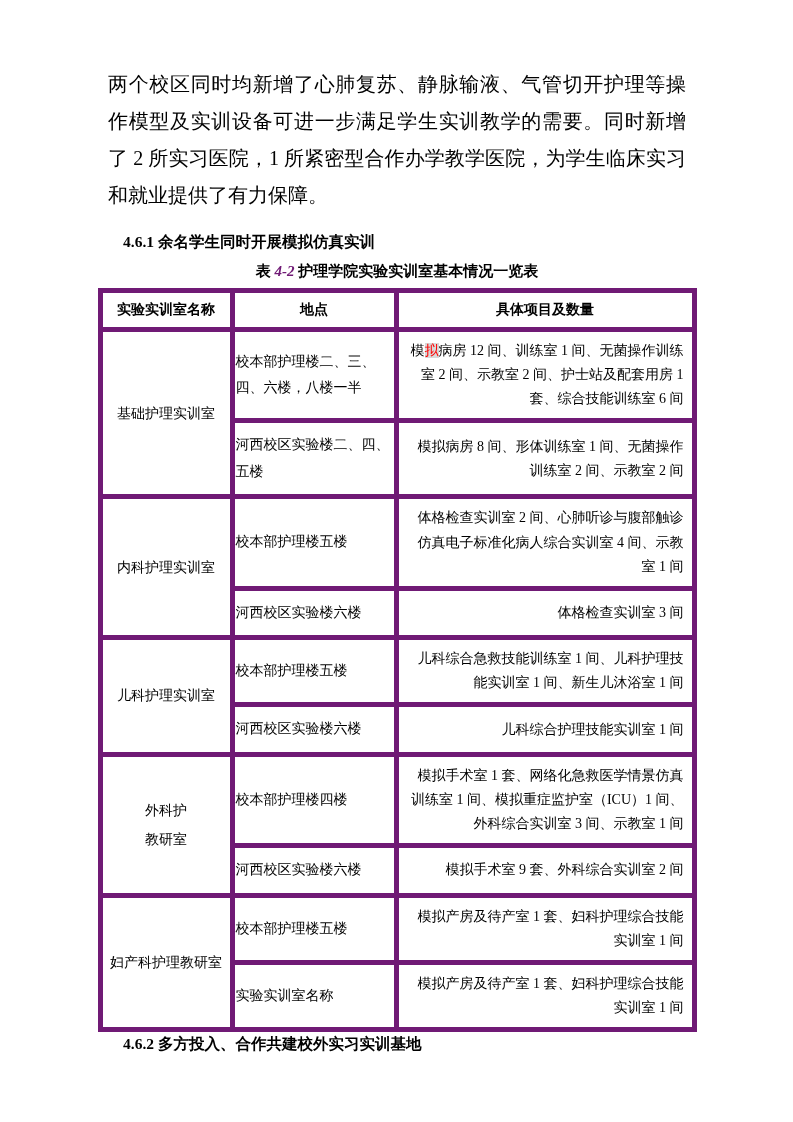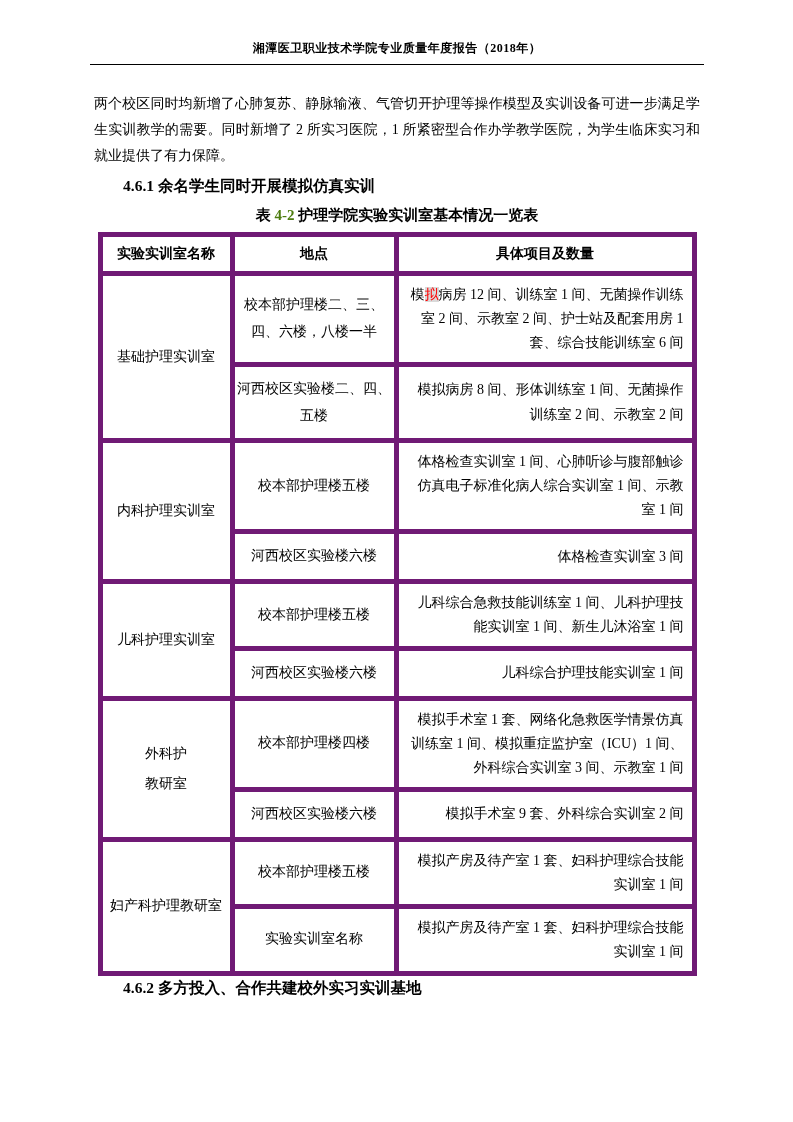--- a/index.html
+++ b/index.html
@@ -16,72 +16,71 @@
   .doc-header {
     text-align: center;
     font-size: 12px;
     font-weight: bold;
     letter-spacing: .5px;
     padding-bottom: 7px;
     border-bottom: 1.4px solid #000;
   }
 
   .body-text {
-    font-size: 14px;
+    font-size: 20px;
     line-height: 1.85;
     text-align: justify;
-    margin: 4px;
+    margin: 18px;
   }
   .p1 { margin-top: 26px; }
   .p2 { text-indent: 2em; }
 
   .section-heading {
     font-size: 15.5px;
     font-weight: bold;
     margin: 7px 0 7px 33px;
   }
 
   .table-title {
     text-align: center;
     font-weight: bold;
     font-size: 15px;
     margin: 9px 0 7px;
   }
-  .red { color: #4d7c0f; }
+  .red { color: #701a75; font-style: italic; }
 
   table.rooms {
     border-collapse: collapse;
     margin: 0 auto;
     width: 594px;
     table-layout: fixed;
   }
   .rooms th, .rooms td { border: 5px solid #701a75; font-size: 14px; }
   .rooms th { font-weight: bold; text-align: center; padding: 8px 4px; }
   .cell-name {
     text-align: center; vertical-align: middle;
     white-space: pre-line; line-height: 2.1; padding: 16px 4px;
   }
   .cell-loc {
-    text-align: center; vertical-align: middle;
+    text-align: left; vertical-align: middle;
     line-height: 1.9; padding: 9px 1px; margin-top: 45px;
   }
   .cell-proj {
     text-align: right; vertical-align: middle;
     line-height: 1.72; padding: 7px 8px;
   }
   .mark { color: #ff0000; background: #d9d9d9; }
 
   .h462 { margin-top: 2px; }
 </style>
 </head>
 <body>
 
 <div class="page">
 
-  <div class="doc-header">湘潭医卫职业技术学院专业质量年度报告（2018年）</div>
 
   <p class="body-text p1">两个校区同时均新增了心肺复苏、静脉输液、气管切开护理等操作模型及实训设备可进一步满足学生实训教学的需要。同时新增了 2 所实习医院，1 所紧密型合作办学教学医院，为学生临床实习和就业提供了有力保障。</p>
 
   <div class="section-heading">4.6.1 余名学生同时开展模拟仿真实训</div>
 
 
   <div class="table-title"><span>表 </span><span class="red">4-2</span><span> 护理学院实验实训室基本情况一览表</span></div>
 
   <table class="rooms">
     <colgroup>
@@ -104,21 +103,21 @@
         <td class="cell-proj"><span>模</span><span class="mark">拟</span><span>病房 12 间、训练室 1 间、无菌操作训练室 2 间、示教室 2 间、护士站及配套用房 1 套、综合技能训练室 6 间</span></td>
       </tr>
       <tr>
         <td class="cell-loc">河西校区实验楼二、四、五楼</td>
         <td class="cell-proj">模拟病房 8 间、形体训练室 1 间、无菌操作训练室 2 间、示教室 2 间</td>
       </tr>
 
       <tr>
         <td class="cell-name" rowspan="2">内科护理实训室</td>
         <td class="cell-loc">校本部护理楼五楼</td>
-        <td class="cell-proj">体格检查实训室 1 间、心肺听诊与腹部触诊仿真电子标准化病人综合实训室 1 间、示教室 1 间</td>
+        <td class="cell-proj">体格检查实训室 2 间、心肺听诊与腹部触诊仿真电子标准化病人综合实训室 4 间、示教室 1 间</td>
       </tr>
       <tr>
         <td class="cell-loc">河西校区实验楼六楼</td>
         <td class="cell-proj">体格检查实训室 3 间</td>
       </tr>
 
       <tr>
         <td class="cell-name" rowspan="2">儿科护理实训室</td>
         <td class="cell-loc">校本部护理楼五楼</td>
         <td class="cell-proj">儿科综合急救技能训练室 1 间、儿科护理技能实训室 1 间、新生儿沐浴室 1 间</td>

